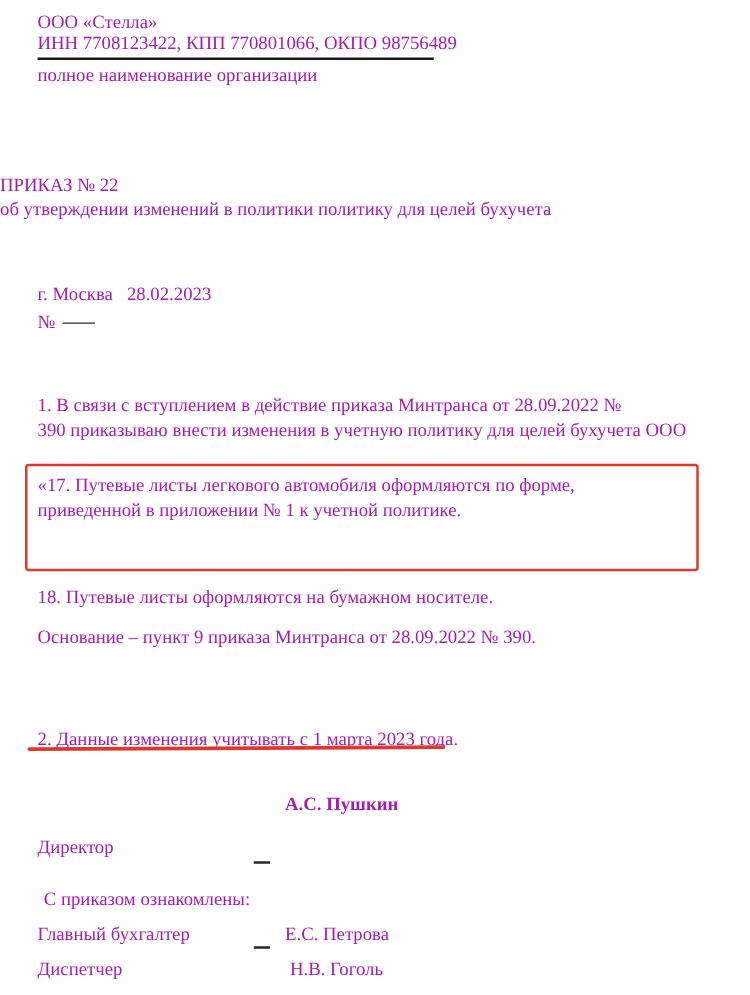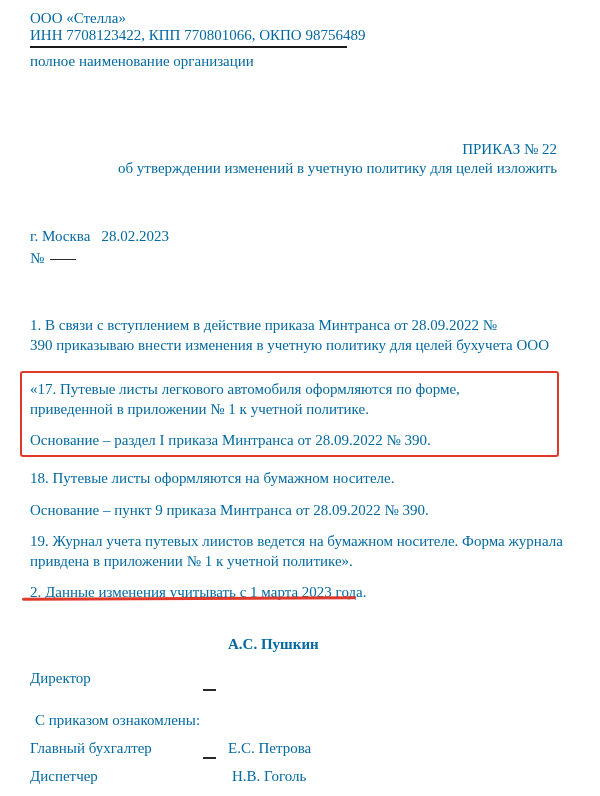--- a/index.html
+++ b/index.html
@@ -3,25 +3,25 @@
 <meta charset="utf-8">
 <style>
   html, body { margin: 0; padding: 0; background: #ffffff; }
   .page {
     position: relative;
     width: 600px;
     height: 796px;
     background: #ffffff;
     font-family: "Liberation Serif", "DejaVu Serif", serif;
     font-size: 15px;
-    color: #0369a1;
+    color: #a21caf;
     overflow: hidden;
   }
   .abs { position: absolute; }
-  .center { left: 0; width: 557px; text-align: right; }
+  .center { left: 0; width: 557px; text-align: left; }
   .para { left: 30px; width: 546px; line-height: 20px; }
   .rule {
     background: #1a1a1a;
     height: 1.5px;
   }
   .red-box {
     left: 20px;
     top: 371px;
     width: 539px;
     height: 86px;
@@ -57,41 +57,39 @@
 <body>
 
 <div class="page">
 
   <div class="abs" style="left:30px; top:10px;">ООО «Стелла»</div>
   <div class="abs" style="left:30px; top:27px;">ИНН 7708123422, КПП 770801066, ОКПО 98756489</div>
   <div class="abs rule" style="left:30px; top:46px; width:317px;"></div>
   <div class="abs" style="left:30px; top:53px;">полное наименование организации</div>
 
   <div class="abs center" style="top:141px;">ПРИКАЗ № 22</div>
-  <div class="abs center" style="top:160px;">об утверждении изменений в учетную политику для целей изложить</div>
+  <div class="abs center" style="top:160px;">об утверждении изменений в политики политику для целей бухучета</div>
 
   <div class="abs" style="left:30px; top:228px;">
     <span>г. Москва</span><span>&nbsp;&nbsp;&nbsp;</span><span>28.02.2023</span>
   </div>
   <div class="abs" style="left:30px; top:250px;">
     <span>№</span><span class="num-dash"></span>
   </div>
 
   <div class="abs para" style="top:315px;">
     <div>1. В связи с вступлением в действие приказа Минтранса от 28.09.2022 №</div>
     <div>390   приказываю внести изменения в учетную политику для целей бухучета ООО</div>
   </div>
 
   <div class="abs red-box"></div>
   <div class="abs para" style="top:379px; width:515px;">«17. Путевые листы легкового автомобиля оформляются по форме, приведенной в приложении № 1 к учетной политике.</div>
-  <div class="abs para" style="top:430px;">Основание – раздел I приказа Минтранса от 28.09.2022 № 390.</div>
 
   <div class="abs para" style="top:468px;">18. Путевые листы оформляются на бумажном носителе.</div>
   <div class="abs para" style="top:500px;">Основание – пункт 9 приказа Минтранса от 28.09.2022 № 390.</div>
-  <div class="abs para" style="top:531px;">19. Журнал учета путевых лиистов ведется на бумажном носителе. Форма журнала привдена в приложении № 1 к учетной политике».</div>
 
   <div class="abs para" style="top:582px;">2. Данные изменения учитывать с 1 марта 2023 года.</div>
   <div class="abs red-underline"></div>
 
 
   <div class="abs" style="left:30px; top:670px;">Директор</div>
   <div class="abs sig-underscore" style="left:203px; top:689px;"></div>
   <div class="abs name-col" style="top:636px;font-weight:bold;">А.С. Пушкин</div>
 
   <div class="abs" style="left:30px; top:740px;">Главный бухгалтер</div>

